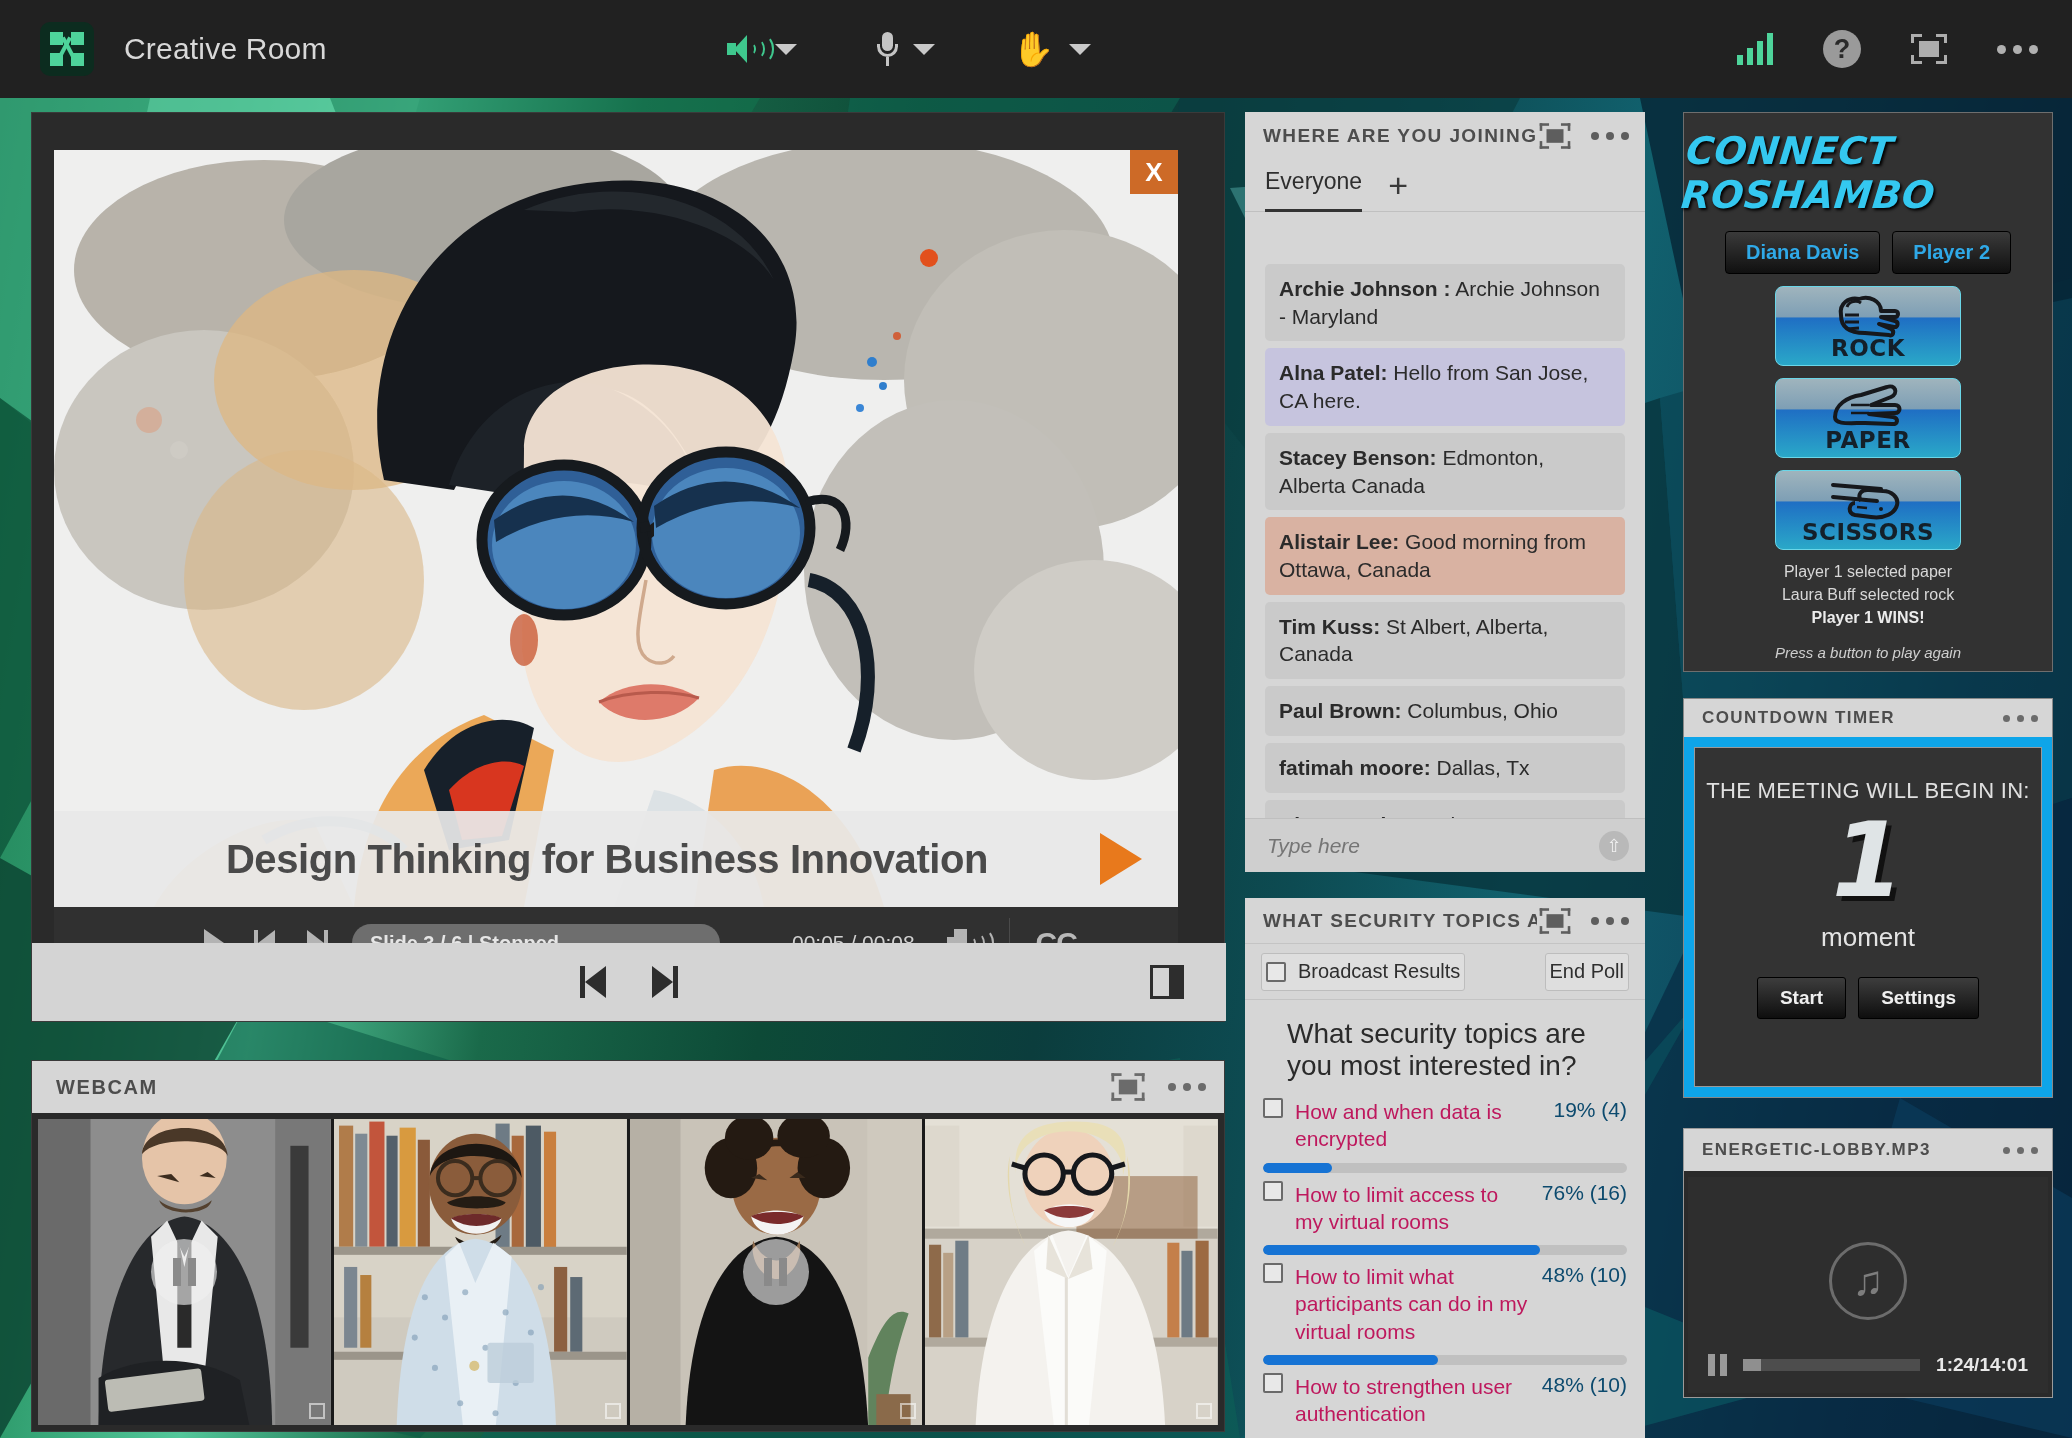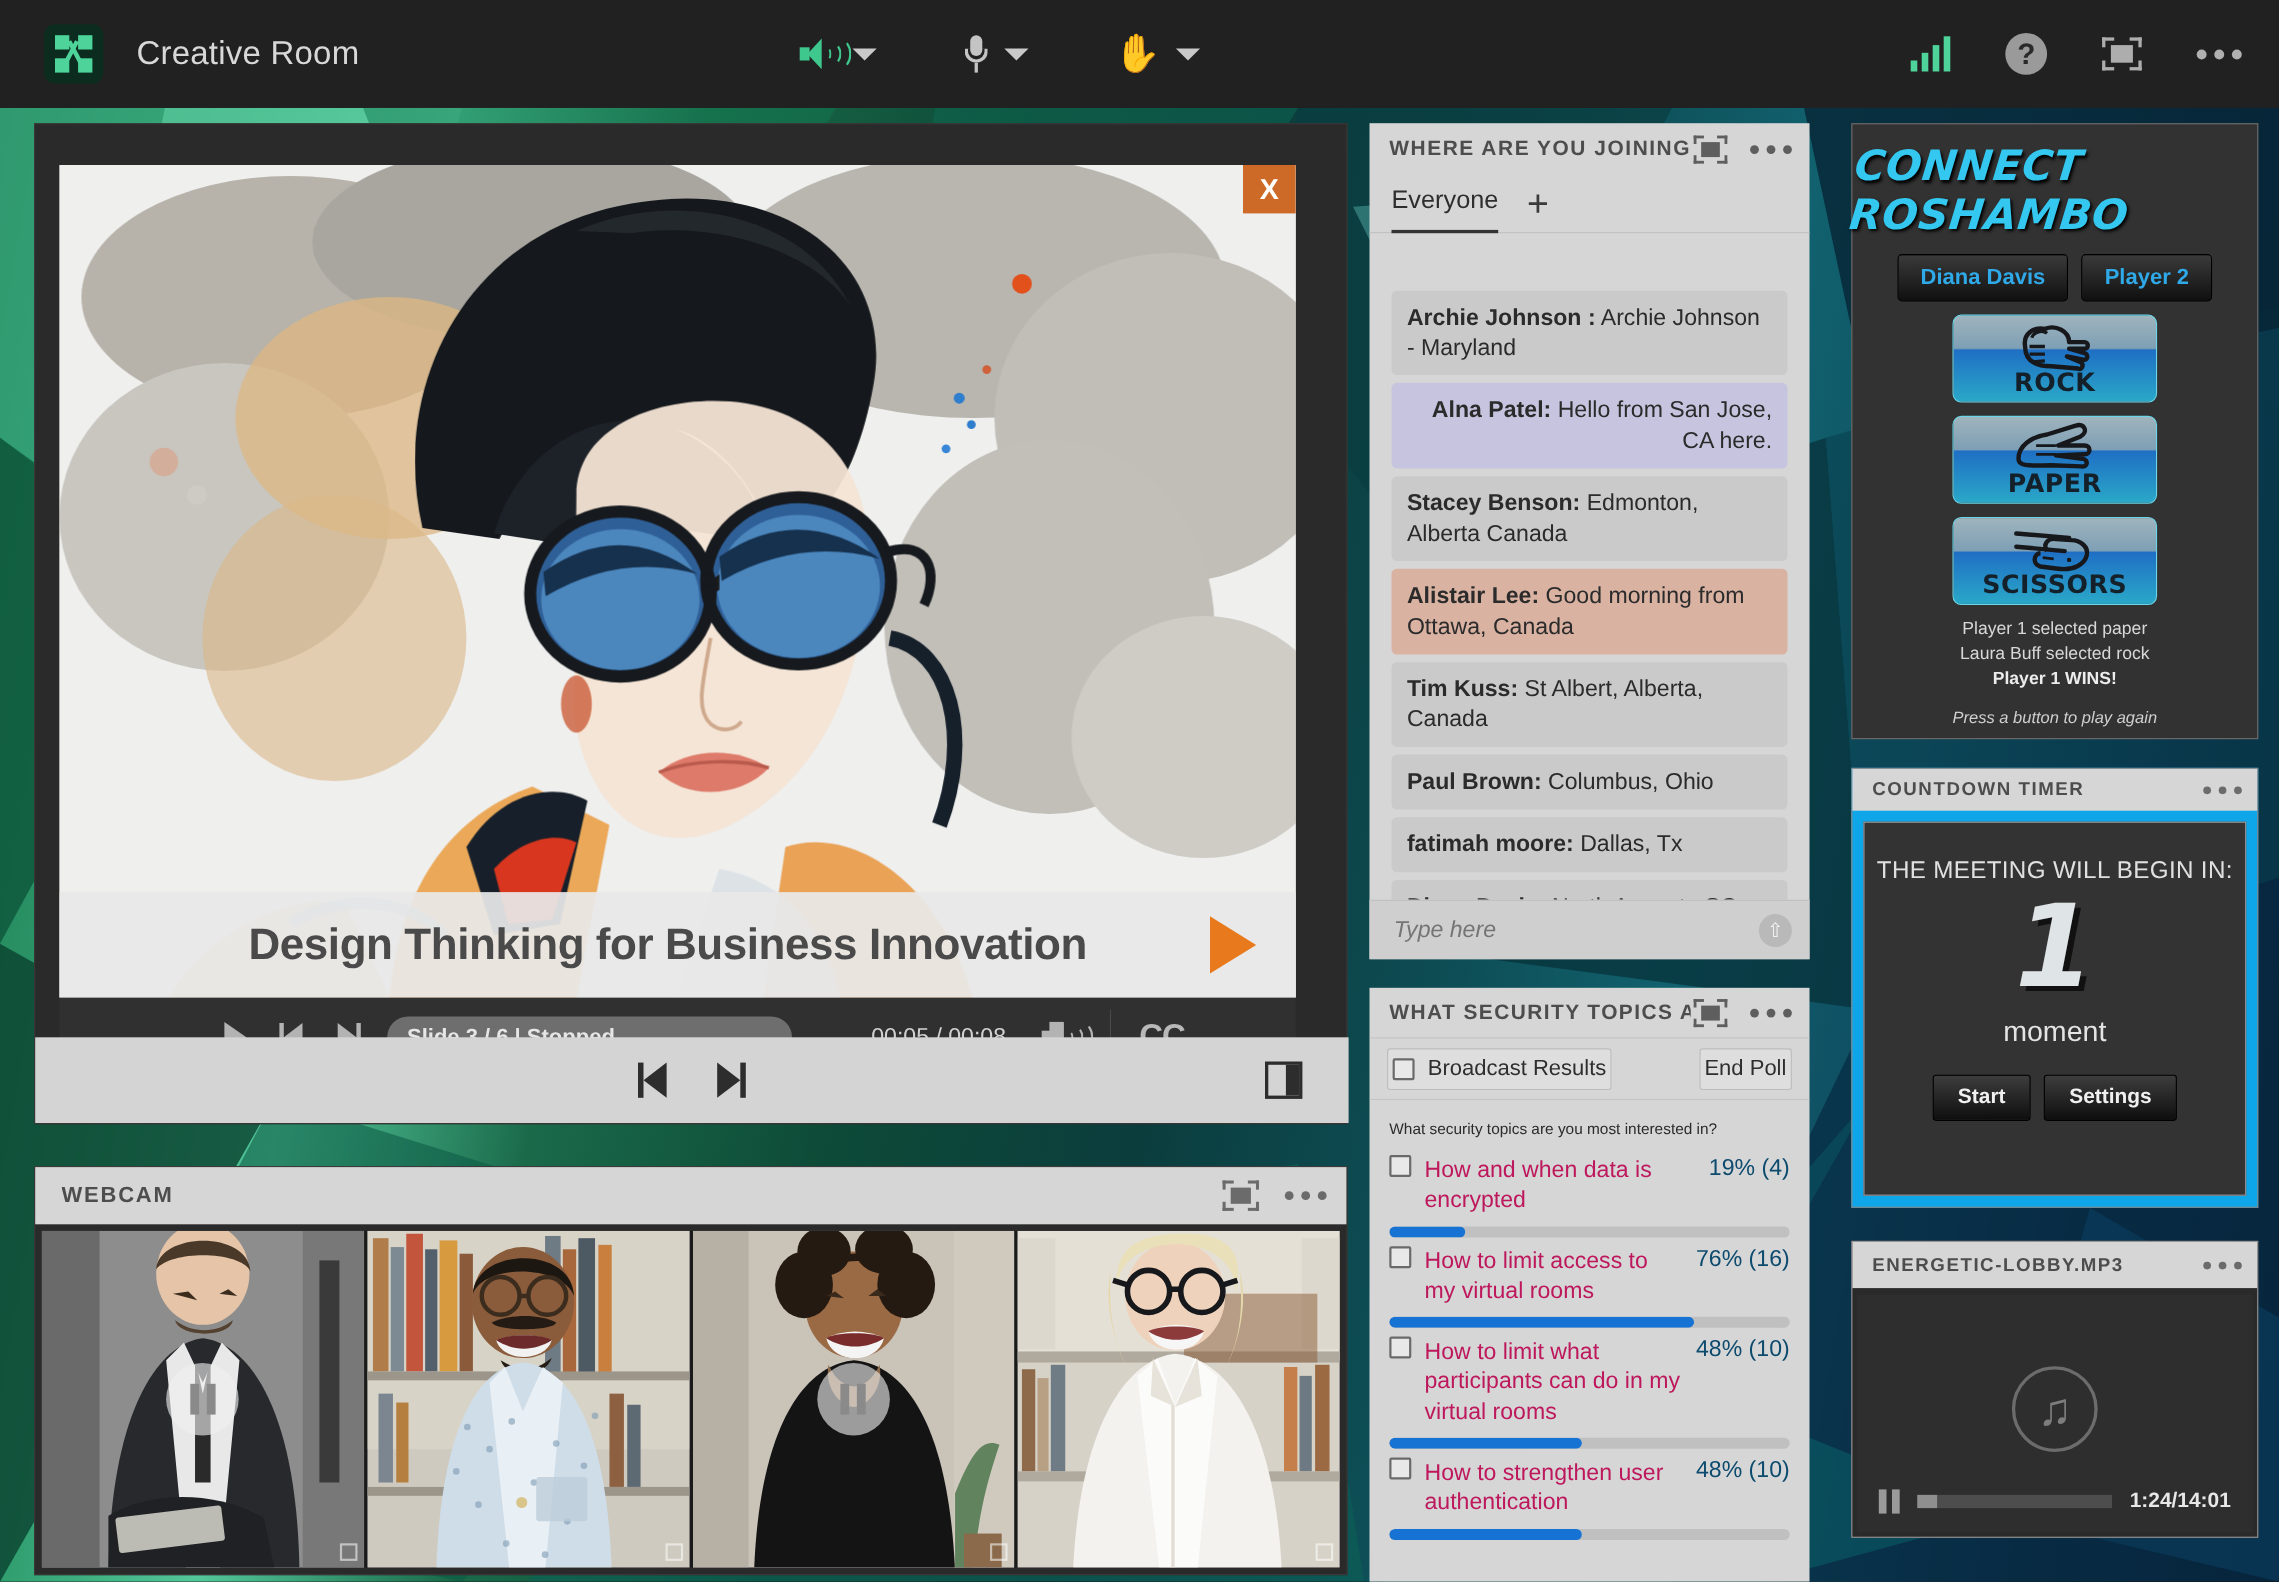--- a/index.html
+++ b/index.html
@@ -224,21 +224,21 @@
   .chat-tabs { height: 52px; display:flex; align-items:center; padding: 0 20px;
     border-bottom: 1px solid #c0c0c0; position: relative; }
   .chat-tab { color:#2e2e2e; font-size: 23px; position: relative; padding-bottom: 8px; }
   .chat-tab.active::after { content:''; position:absolute; left:0; right:0; bottom:-9px;
     height: 3px; background:#333; }
   .chat-plus { margin-left: 26px; color:#3a3a3a; font-size: 34px; line-height: .7; font-weight: 300; }
   .chat-msgs { position:absolute; left:0; right:0; top:152px; bottom: 54px; overflow:hidden;
     padding: 0 20px; }
   .msg { background:#cacaca; border-radius: 5px; padding: 11px 14px; margin-bottom: 7px;
     color:#2b2b2b; font-size: 21px; line-height: 1.32; }
-  .msg.lav { background:#c6c4de;text-align:right; }
+  .msg.lav { background:#c6c4de; }
   .msg.peach { background:#d9b2a2; }
   .msg b { font-weight: 700; }
   .chat-input { position:absolute; left:0; right:0; bottom:0; height: 54px;
     background:#cfcfcf; border-top:1px solid #bfbfbf; display:flex; align-items:center;
     padding: 0 16px 0 22px; }
   .chat-input input { flex:1; border:none; background:transparent; outline:none;
     font-family:"Liberation Sans",sans-serif; font-size:21px; font-style: italic; color:#595959; }
   .chat-send { width:30px;height:30px;border-radius:50%; background:#b9b9b9;
     display:flex;align-items:center;justify-content:center; color:#f0f0f0; font-size: 18px; }
 
@@ -254,21 +254,21 @@
   .poll-head .fsicon { margin-right: 18px; transform: scale(.85); }
   .poll-head .fsicon .fr { border-color:#5e5e5e; }
   .poll-head .fsicon .core { background:#5e5e5e; }
   .poll-head .dots3 i { background:#5e5e5e; width:8px;height:8px; }
   .poll-actions { height: 56px; display:flex; align-items:center; justify-content:space-between;
     padding: 0 16px; border-bottom: 1px solid #c4c4c4; }
   .btn-light { background:#dedede; border:1px solid #bdbdbd; border-radius:3px;
     height: 38px; display:flex; align-items:center; padding: 0 4px; color:#2e2e2e; font-size: 20px; }
   .cb { width: 20px; height: 20px; border: 2px solid #6a6a6a; border-radius:2px;
     background:#e8e8e8; margin-right: 12px; flex:none; }
-  .poll-q { padding: 18px 18px 8px; color:#2b2b2b; font-size: 14px; }
+  .poll-q { padding: 18px 18px 8px; color:#2b2b2b; font-size: 28px; margin-left: 24px; }
   .poll-opt { padding: 8px 18px 0; }
   .poll-opt-top { display:flex; align-items:flex-start; }
   .poll-opt-label { flex:1; color:#be185d; font-size: 21px; line-height:1.3; padding-right: 10px; }
   .poll-opt-val { color:#0c4a6e; font-size: 21px; white-space:nowrap; }
   .poll-bar { height: 10px; border-radius:5px; background:#c0c0c0; margin-top: 10px; overflow:hidden; }
   .poll-bar i { display:block; height:100%; background:#1673d4; border-radius:5px; }
 
   
   .rosh {
     position: absolute; left: 1683px; top: 112px; width: 370px; height: 560px;

